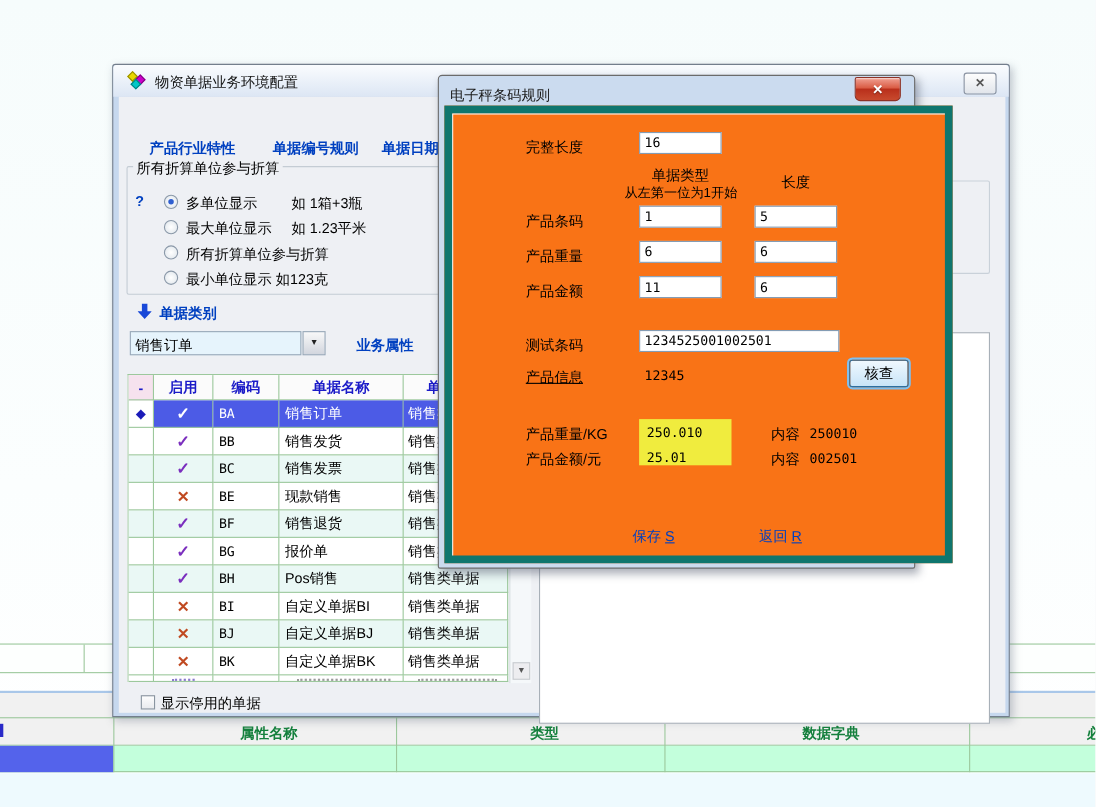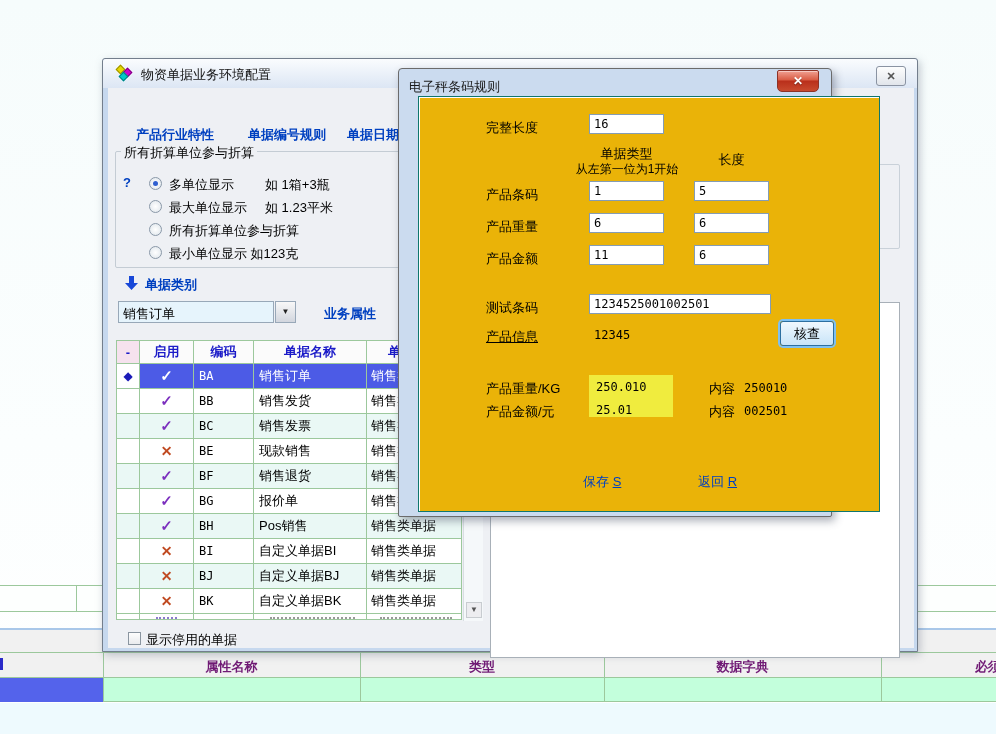--- a/index.html
+++ b/index.html
@@ -12,21 +12,21 @@
   .blue-link { color:#0040C0; font-size:13px; font-weight:bold; white-space:nowrap; cursor:pointer; }
 
   
   .u-row { position:absolute; left:0; top:585px; width:996px; height:27px;
            border-top:1px solid #9CC89C; border-bottom:1px solid #9CC89C; background:#FDFFFE; }
   .u-vline { position:absolute; top:0; width:1px; height:100%; background:#9CC89C; }
   .u-blueline { position:absolute; left:0; top:628px; width:996px; height:2px; background:#A9C7E9; }
   .u-grayband { position:absolute; left:0; top:630px; width:996px; height:22px; background:#F1F1F1; }
   .b-header { position:absolute; left:0; top:652px; width:996px; height:26px; background:#F1F1F1;
               border-top:1px solid #9CC89C; border-bottom:1px solid #9CC89C; }
-  .b-header .bh { position:absolute; top:5px; text-align:center; color:#701a75; font-size:13px; font-weight:bold; overflow:hidden; white-space:nowrap; }
+  .b-header .bh { position:absolute; top:5px; text-align:center; color:#15803d; font-size:13px; font-weight:bold; overflow:hidden; white-space:nowrap;margin-left:13px; }
   .b-row { position:absolute; left:0; top:678px; width:996px; height:24px; background:#C3FFDC;
            border-bottom:1px solid #9CC89C; }
   .b-vline { position:absolute; top:652px; width:1px; height:50px; background:#9CC89C; }
   .b-sel { position:absolute; left:0; top:678px; width:103px; height:24px; background:#5463EB; }
   .b-frag { position:absolute; left:0; top:658px; width:3px; height:12px; background:#2A2AC8; }
   .b-footer { position:absolute; left:0; top:703px; width:996px; height:31px; background:#EEFAFE; }
 
   
   .mainwin { position:absolute; left:102px; top:58px; width:816px; height:594px;
              background:#C6D8EE; border:1px solid #737E8C; border-radius:3px 3px 0 0;
@@ -94,22 +94,22 @@
   .dialog { position:absolute; left:398px; top:68px; width:434px; height:449px;
             background:#CBDBEF; border:1px solid #6B6B6B; border-radius:4px 4px 2px 2px;
             box-shadow:3px 4px 8px rgba(70,80,100,.45); z-index:30; }
   .dlg-title { position:absolute; left:10px; top:9px; font-size:13px; color:#1A1A1A; }
   .dlg-close { position:absolute; right:12px; top:1px; width:42px; height:22px;
                background:linear-gradient(#F0A092 0%,#D95B43 45%,#B92F1B 50%,#C84A2E 100%);
                border:1px solid #8E3226; border-radius:2px 2px 5px 5px; text-align:center;
                color:#FFF; font-size:12px; font-weight:bold; line-height:20px;
                text-shadow:0 1px 1px rgba(0,0,0,.4); cursor:pointer;
                box-shadow:inset 0 1px 0 rgba(255,255,255,.45); }
-  .dlg-client { position:absolute; left:19px; top:27px; width:462px; height:416px; background:#eab308;
-                border:1px solid #0f766e; box-shadow:inset 1px 1px 0 #FDFDFD; }
+  .dlg-client { position:absolute; left:5px; top:27px; width:462px; height:416px; background:#f97316;
+                border:7px solid #0f766e; box-shadow:inset 1px 1px 0 #FDFDFD; }
   .inp { position:absolute; height:20px; border:1px solid #849CB4; background:#FFF;
          font-family:"DejaVu Sans Mono",monospace; font-size:12px; color:#000; padding:1px 4px; }
   .btn-check { position:absolute; left:361px; top:224px; width:54px; height:25px;
                background:linear-gradient(#F0F8FE,#C8E4F8); border:1px solid #2D6FA0; border-radius:3px;
                box-shadow:0 0 0 2px #7FC0F0; font-size:13px; color:#000; cursor:pointer; }
   .yellow-box { position:absolute; left:170px; top:278px; width:84px; height:42px; background:#F0EC3E; }
   .ctr { text-align:center; }
 </style>
 </head>
 <body>

